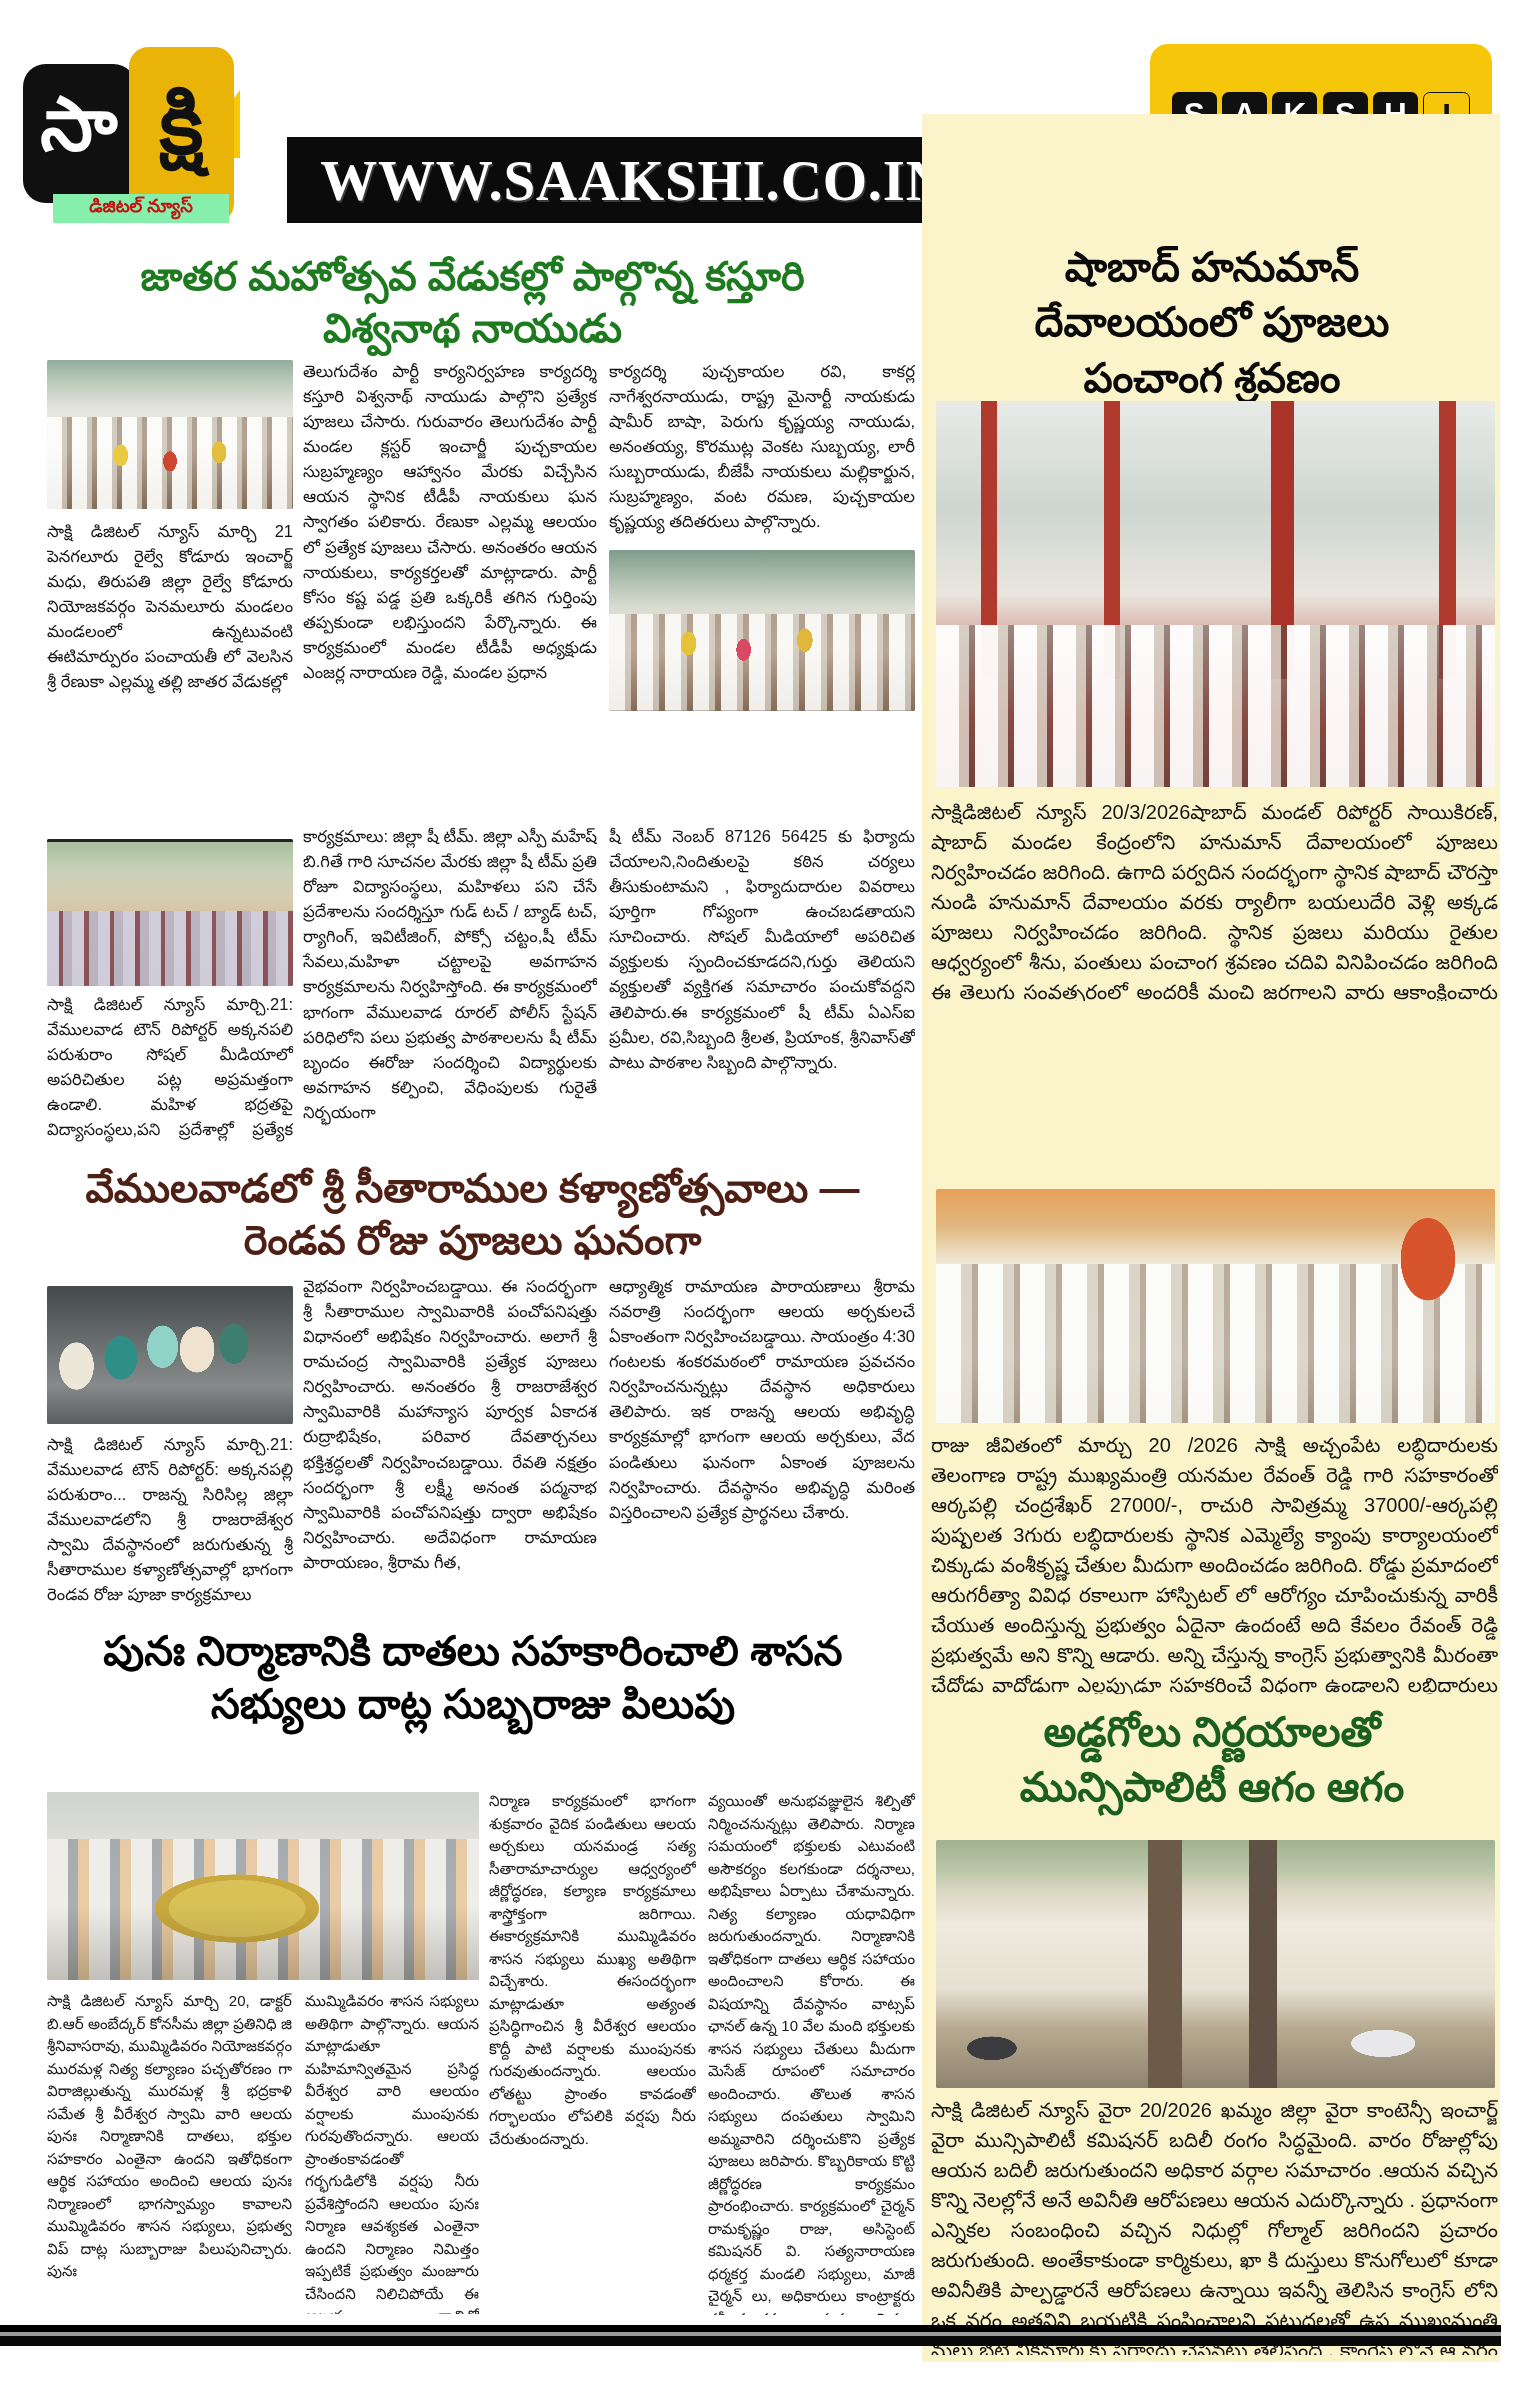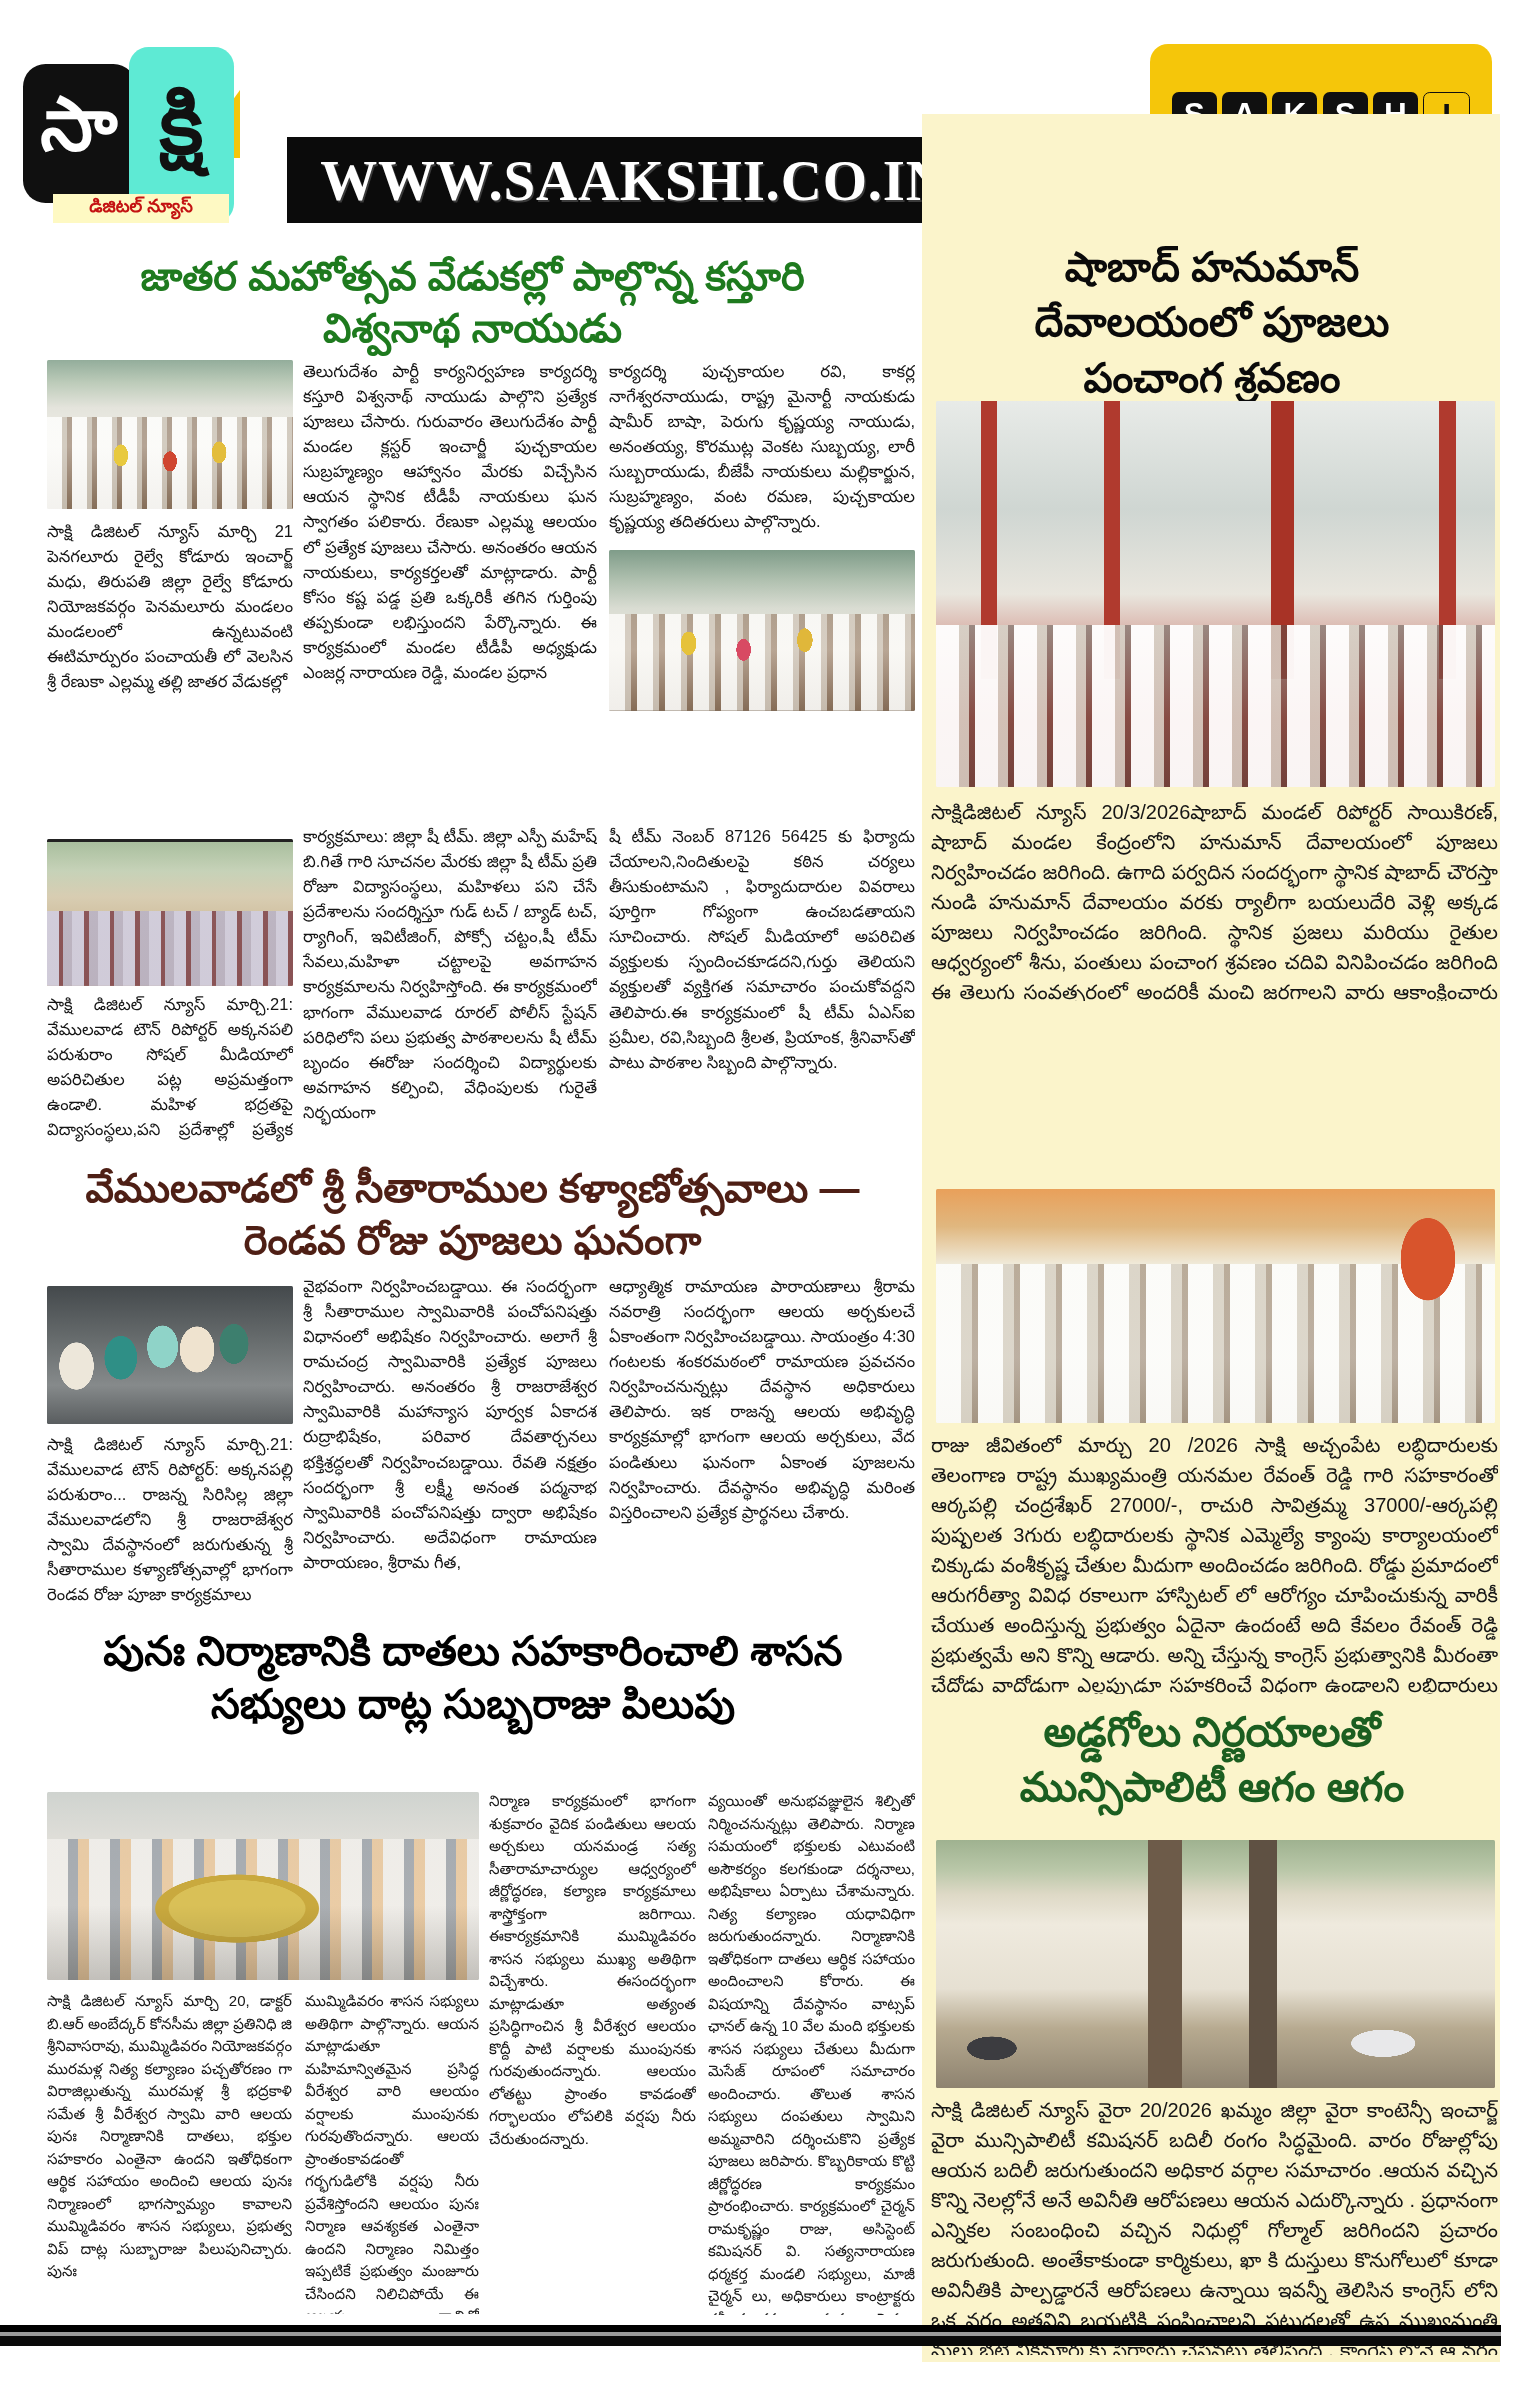--- a/index.html
+++ b/index.html
@@ -5,23 +5,23 @@
   html,body{margin:0;padding:0;background:#ffffff;}
   #page{position:relative;width:1520px;height:2401px;background:#ffffff;overflow:hidden;
         font-family:"Liberation Sans", sans-serif;color:#151515;}
   .abs{position:absolute;}
   p{margin:0;}
 
   
   #ll-black{left:22.5px;top:64px;width:113px;height:139px;background:#101010;border-radius:22.5px;
     color:#fff;font-size:75px;font-weight:bold;display:flex;align-items:center;justify-content:center;}
   #ll-tail{left:191px;top:90px;width:0;height:0;border-left:49px solid transparent;border-bottom:68px solid #f5c60a;}
-  #ll-yellow{left:129px;top:47px;width:105px;height:176px;background:#5eead4;border-radius:19.5px;
+  #ll-yellow{left:129px;top:47px;width:105px;height:176px;background:#eab308;border-radius:19.5px;
     color:#111;font-size:84px;font-weight:bold;display:flex;align-items:center;justify-content:center;}
-  #ll-tag{left:53px;top:194px;width:176px;height:28.5px;background:#fef9c3;color:#c41212;font-size:18px;
+  #ll-tag{left:53px;top:194px;width:176px;height:28.5px;background:#86efac;color:#c41212;font-size:18px;
     font-weight:bold;display:flex;align-items:center;justify-content:center;}
   #masthead{left:287px;top:137px;width:759px;height:86px;background:#0b0b0b;display:flex;align-items:center;}
   #masthead .url{flex:1;text-align:center;color:#ffffff;font-family:"Liberation Serif",serif;font-weight:bold;
     font-size:57px;letter-spacing:0.8px;text-shadow:1.5px 1.5px 0 #3a3a3a;}
   #pagebox{width:59px;height:74px;margin-right:6px;background:#ffffff;color:#000;font-size:56px;font-weight:bold;
     display:flex;align-items:center;justify-content:center;}
   #logo-right{left:1150px;top:44px;width:342px;height:180px;background:#f5c60a;border-radius:18px;
     display:flex;flex-direction:column;align-items:center;justify-content:center;gap:7.5px;}
   .tilerow{display:flex;gap:5.3px;}
   .tile{background:#101010;color:#fff;border-radius:6.8px;display:flex;align-items:center;justify-content:center;

